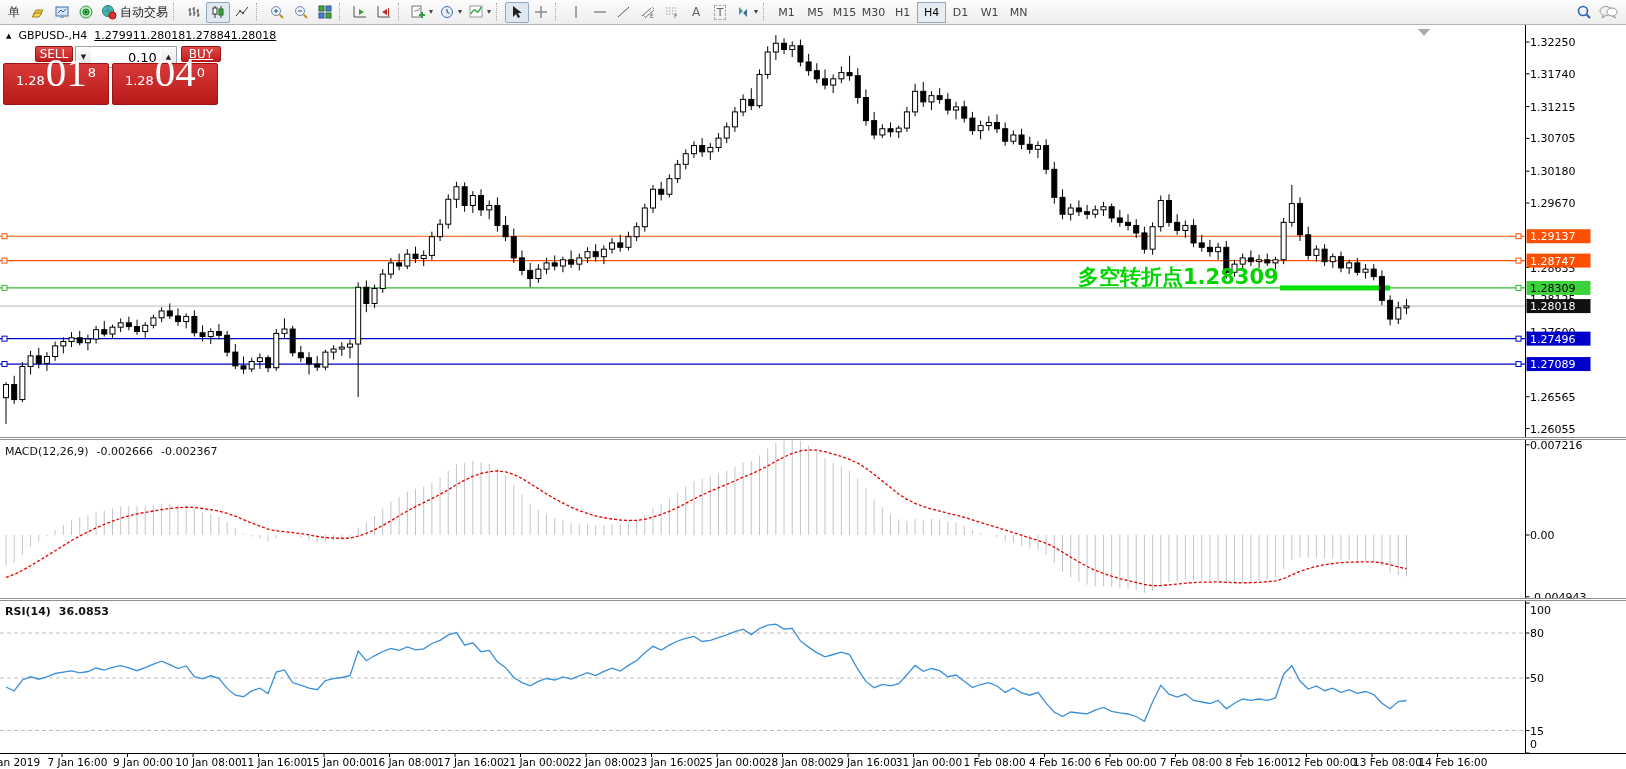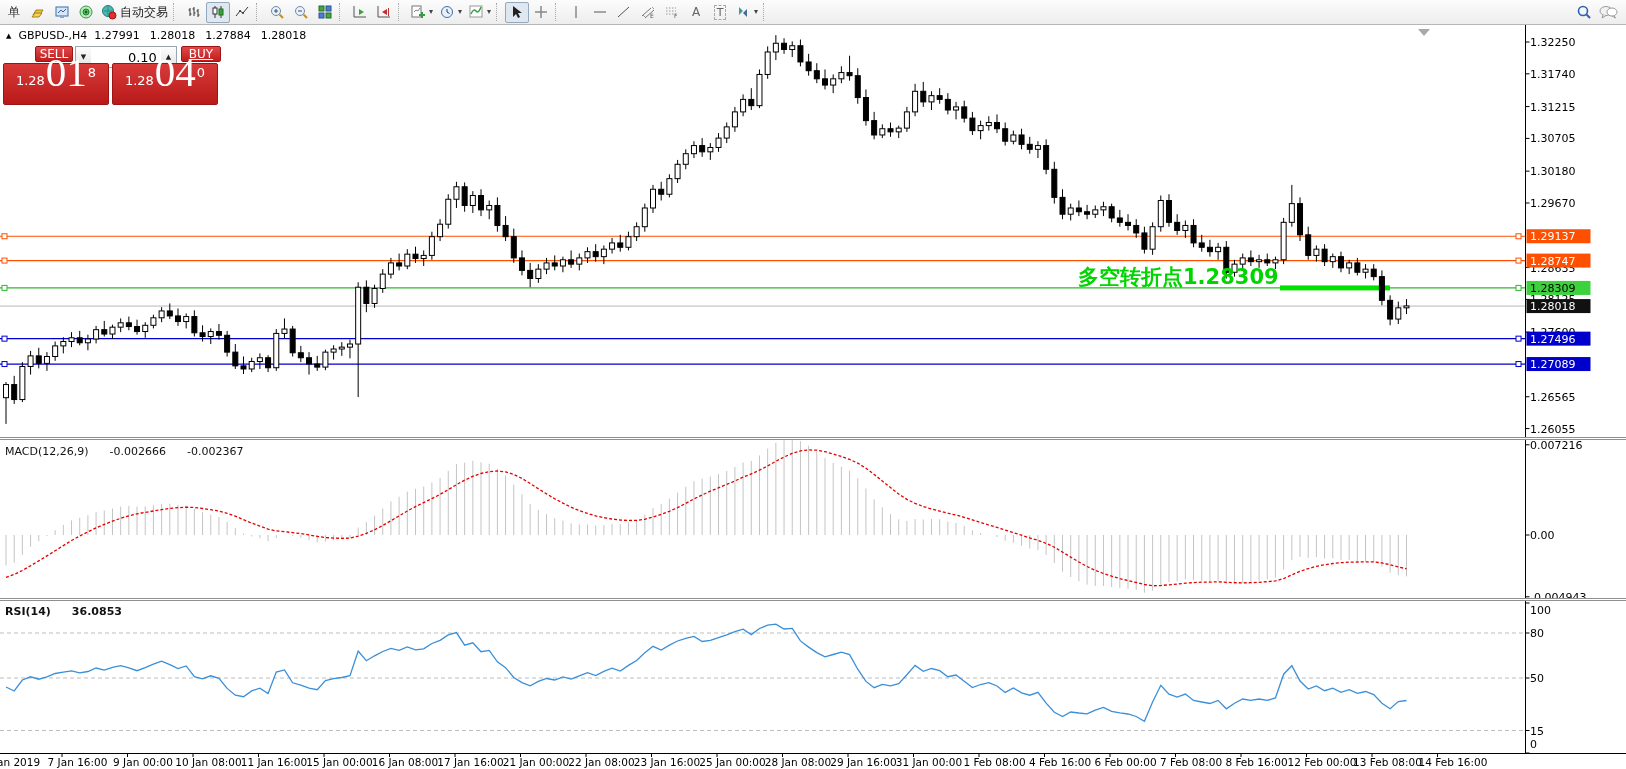--- a/index.html
+++ b/index.html
@@ -39,21 +39,21 @@
   .spin{width:15px;background:linear-gradient(#fdfdfd,#e4e4e4);border:0;display:flex;align-items:center;justify-content:center;font-size:7px;color:#222;}
   #volinput{width:64px;border:0;outline:none;font-size:13px;text-align:right;padding-right:4px;font-family:inherit;color:#000;}
   #oct .row2{display:flex;margin-top:1px;}
   .bigbox{width:106px;height:42px;border-radius:2px;color:#fff;display:flex;align-items:flex-end;justify-content:center;
     background:linear-gradient(#d83a3a,#b81a1a);border:1px solid #9d1414;box-sizing:border-box;padding-bottom:3px;}
   .bigbox .sm{font-size:13px;line-height:1;margin-bottom:14px;}
   .bigbox .bg{font-size:41px;line-height:0.9;font-weight:400;margin:10px 1px;font-family:Liberation Serif, serif;}
   .bigbox .sup{font-size:13px;line-height:1;align-self:flex-start;margin-top:2px;}
   #buybox{margin-left:3px;}
   
-  .indlabel{position:absolute;left:5px;font-size:11px;color:#111;display:flex;gap:21px;}
+  .indlabel{position:absolute;left:5px;font-size:11px;color:#111;display:flex;gap:8px;}
   
   #timeaxis{position:absolute;top:753px;left:0;width:1626px;height:16px;background:#fff;}
 </style>
 </head>
 <body>
 
 <div id="toolbar">
   <div class="tbtn cutbtn">
       <span>单</span>
     </div>
@@ -213,20 +213,31 @@
       <span style="font-size:11px;color:#666;border:1px dashed #aaa;padding:0 2px;">T</span>
     </div>
   <div class="tbtn">
       <svg width="16" height="16">
         <polygon points="4,3 8,7 4,11" fill="#3f9e8f"></polygon>
         <polygon points="12,5 8,9 12,13" fill="#46699c"></polygon>
       </svg>
       <span class="caret">▾</span>
     </div>
   <div class="tsep"></div>
+  <div id="tf-group" style="display: flex;">
+  <div class="tf">M1</div>
+      <div class="tf">M5</div>
+      <div class="tf">M15</div>
+      <div class="tf">M30</div>
+      <div class="tf">H1</div>
+      <div class="tf pressed">H4</div>
+      <div class="tf">D1</div>
+      <div class="tf">W1</div>
+      <div class="tf">MN</div>
+    </div>
   <div id="tb-right">
     <svg width="16" height="16">
         <circle cx="7" cy="7" r="4.5" fill="none" stroke="#2b62b8" stroke-width="1.6"></circle>
         <path d="M10.5 10.5 L14 14" stroke="#2b62b8" stroke-width="2"></path>
       </svg>
     <svg width="20" height="16">
         <ellipse cx="8" cy="7" rx="6" ry="4.5" fill="#f2f2f2" stroke="#9a9a9a"></ellipse>
         <path d="M5 11 l-1 3 4-2.5" fill="#f2f2f2" stroke="#9a9a9a"></path>
         <ellipse cx="14" cy="8" rx="5" ry="4" fill="#fff" stroke="#9a9a9a"></ellipse>
         <path d="M16 11.5 l1.5 2.5 -3.5-2" fill="#fff" stroke="#9a9a9a"></path>
@@ -645,21 +656,21 @@
         <text x="1530" y="285.0767999999995" font-size="11" fill="#ffffff">1.28018</text>
         <rect x="1526.5" y="306.64959999999945" width="64" height="14" fill="#0000cc"></rect>
         <text x="1530" y="317.64959999999945" font-size="11" fill="#ffffff">1.27496</text>
         <rect x="1526.5" y="332.0463999999996" width="64" height="14" fill="#0000cc"></rect>
         <text x="1530" y="343.0463999999996" font-size="11" fill="#ffffff">1.27089</text>
       </g>
     </svg>
   <div id="symline">
     <span class="tri">▲</span>
     <span>GBPUSD-,H4</span>
-    <span style="display:flex;gap:10px;">
+    <span style="display:flex;gap:0;text-decoration:underline;">
       <span>1.27991</span>
       <span>1.28018</span>
       <span>1.27884</span>
       <span>1.28018</span>
     </span>
   </div>
   <div id="oct">
     <div class="row1">
       <div class="redbtn" id="sellbtn">
           <span>SELL</span>

